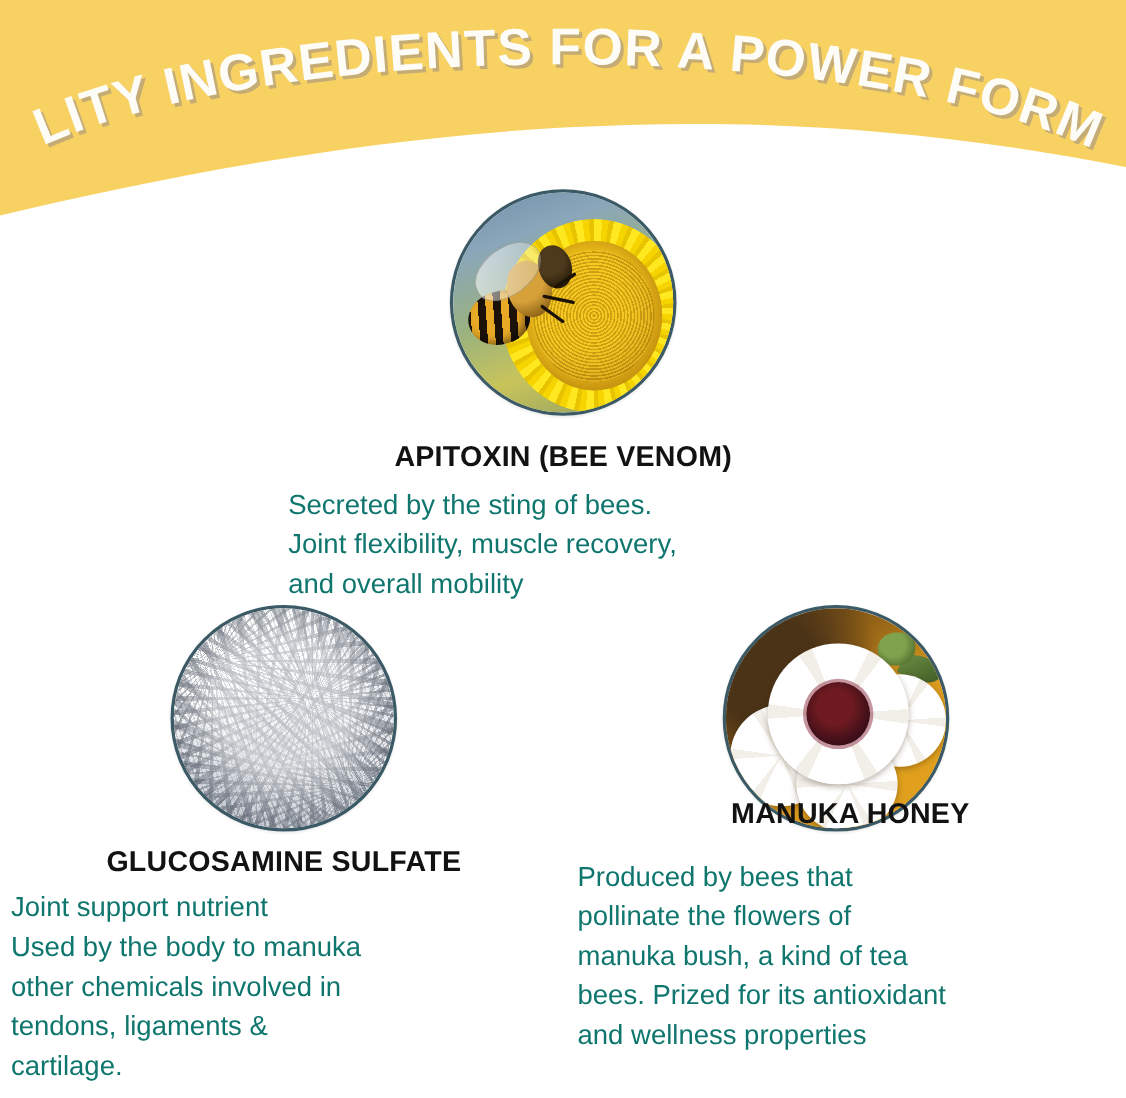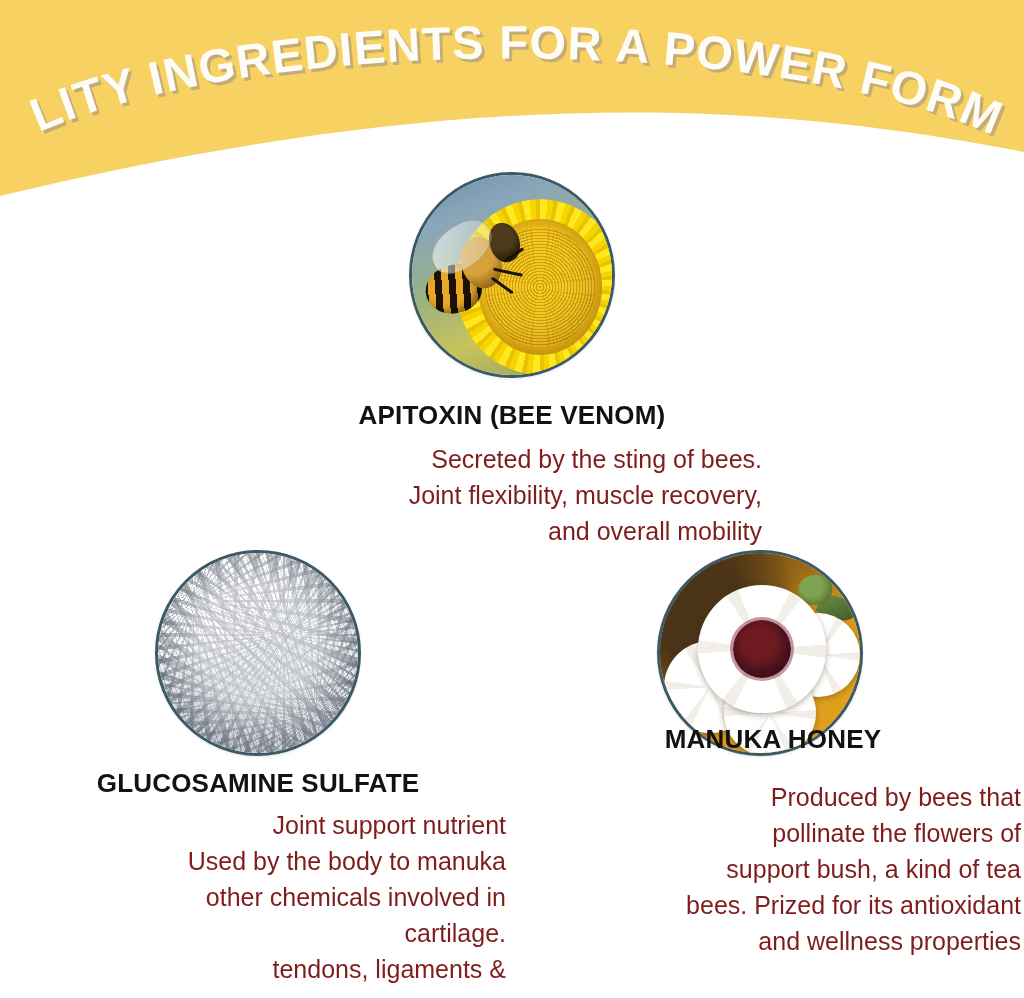--- a/index.html
+++ b/index.html
@@ -246,22 +246,22 @@
     letter-spacing: .2px;
     color: #121212;
     text-align: center;
     white-space: nowrap;
   }
   .ing-desc {
     font-family: "Liberation Sans", sans-serif;
     font-weight: normal;
     font-size: 25px;
     line-height: 36px;
-    color: #7f1d1d;
-    text-align: right;
+    color: #0f766e;
+    text-align: left;
   }
   .ing-desc div { white-space: nowrap; }
 
   #text-apitoxin {
     position: absolute;
     left: 262px; top: 400px;
     width: 500px;
     z-index: 4;
   }
   #text-apitoxin .ing-desc { margin-top: 10px; }
@@ -337,22 +337,22 @@
   <div class="circle" id="circle-glucosamine">
     <div class="photo powder"></div>
   </div>
 
   <div id="text-glucosamine">
     <div class="ing-title">GLUCOSAMINE SULFATE</div>
     <div class="ing-desc">
       <div>Joint support nutrient</div>
       <div>Used by the body to manuka</div>
       <div>other chemicals involved in</div>
+      <div>tendons, ligaments &amp;</div>
       <div>cartilage.</div>
-      <div>tendons, ligaments &amp;</div>
     </div>
   </div>
 
   <div class="circle" id="circle-manuka">
     <div class="photo">
       <div class="manuka-bg"></div>
       <div class="leaf" id="leaf-a"></div>
       <div class="bud" id="bud-a"></div>
       <div class="bud" id="bud-b"></div>
       <div class="bloom" id="bloom-left">
@@ -368,19 +368,19 @@
         <div class="core"></div>
       </div>
     </div>
   </div>
 
   <div id="text-manuka">
     <div class="ing-title">MANUKA HONEY</div>
     <div class="ing-desc">
       <div>Produced by bees that</div>
       <div>pollinate the flowers of</div>
-      <div>support bush, a kind of tea</div>
+      <div>manuka bush, a kind of tea</div>
       <div>bees. Prized for its antioxidant</div>
       <div>and wellness properties</div>
     </div>
   </div>
 
 </div>
 
 </body></html>

